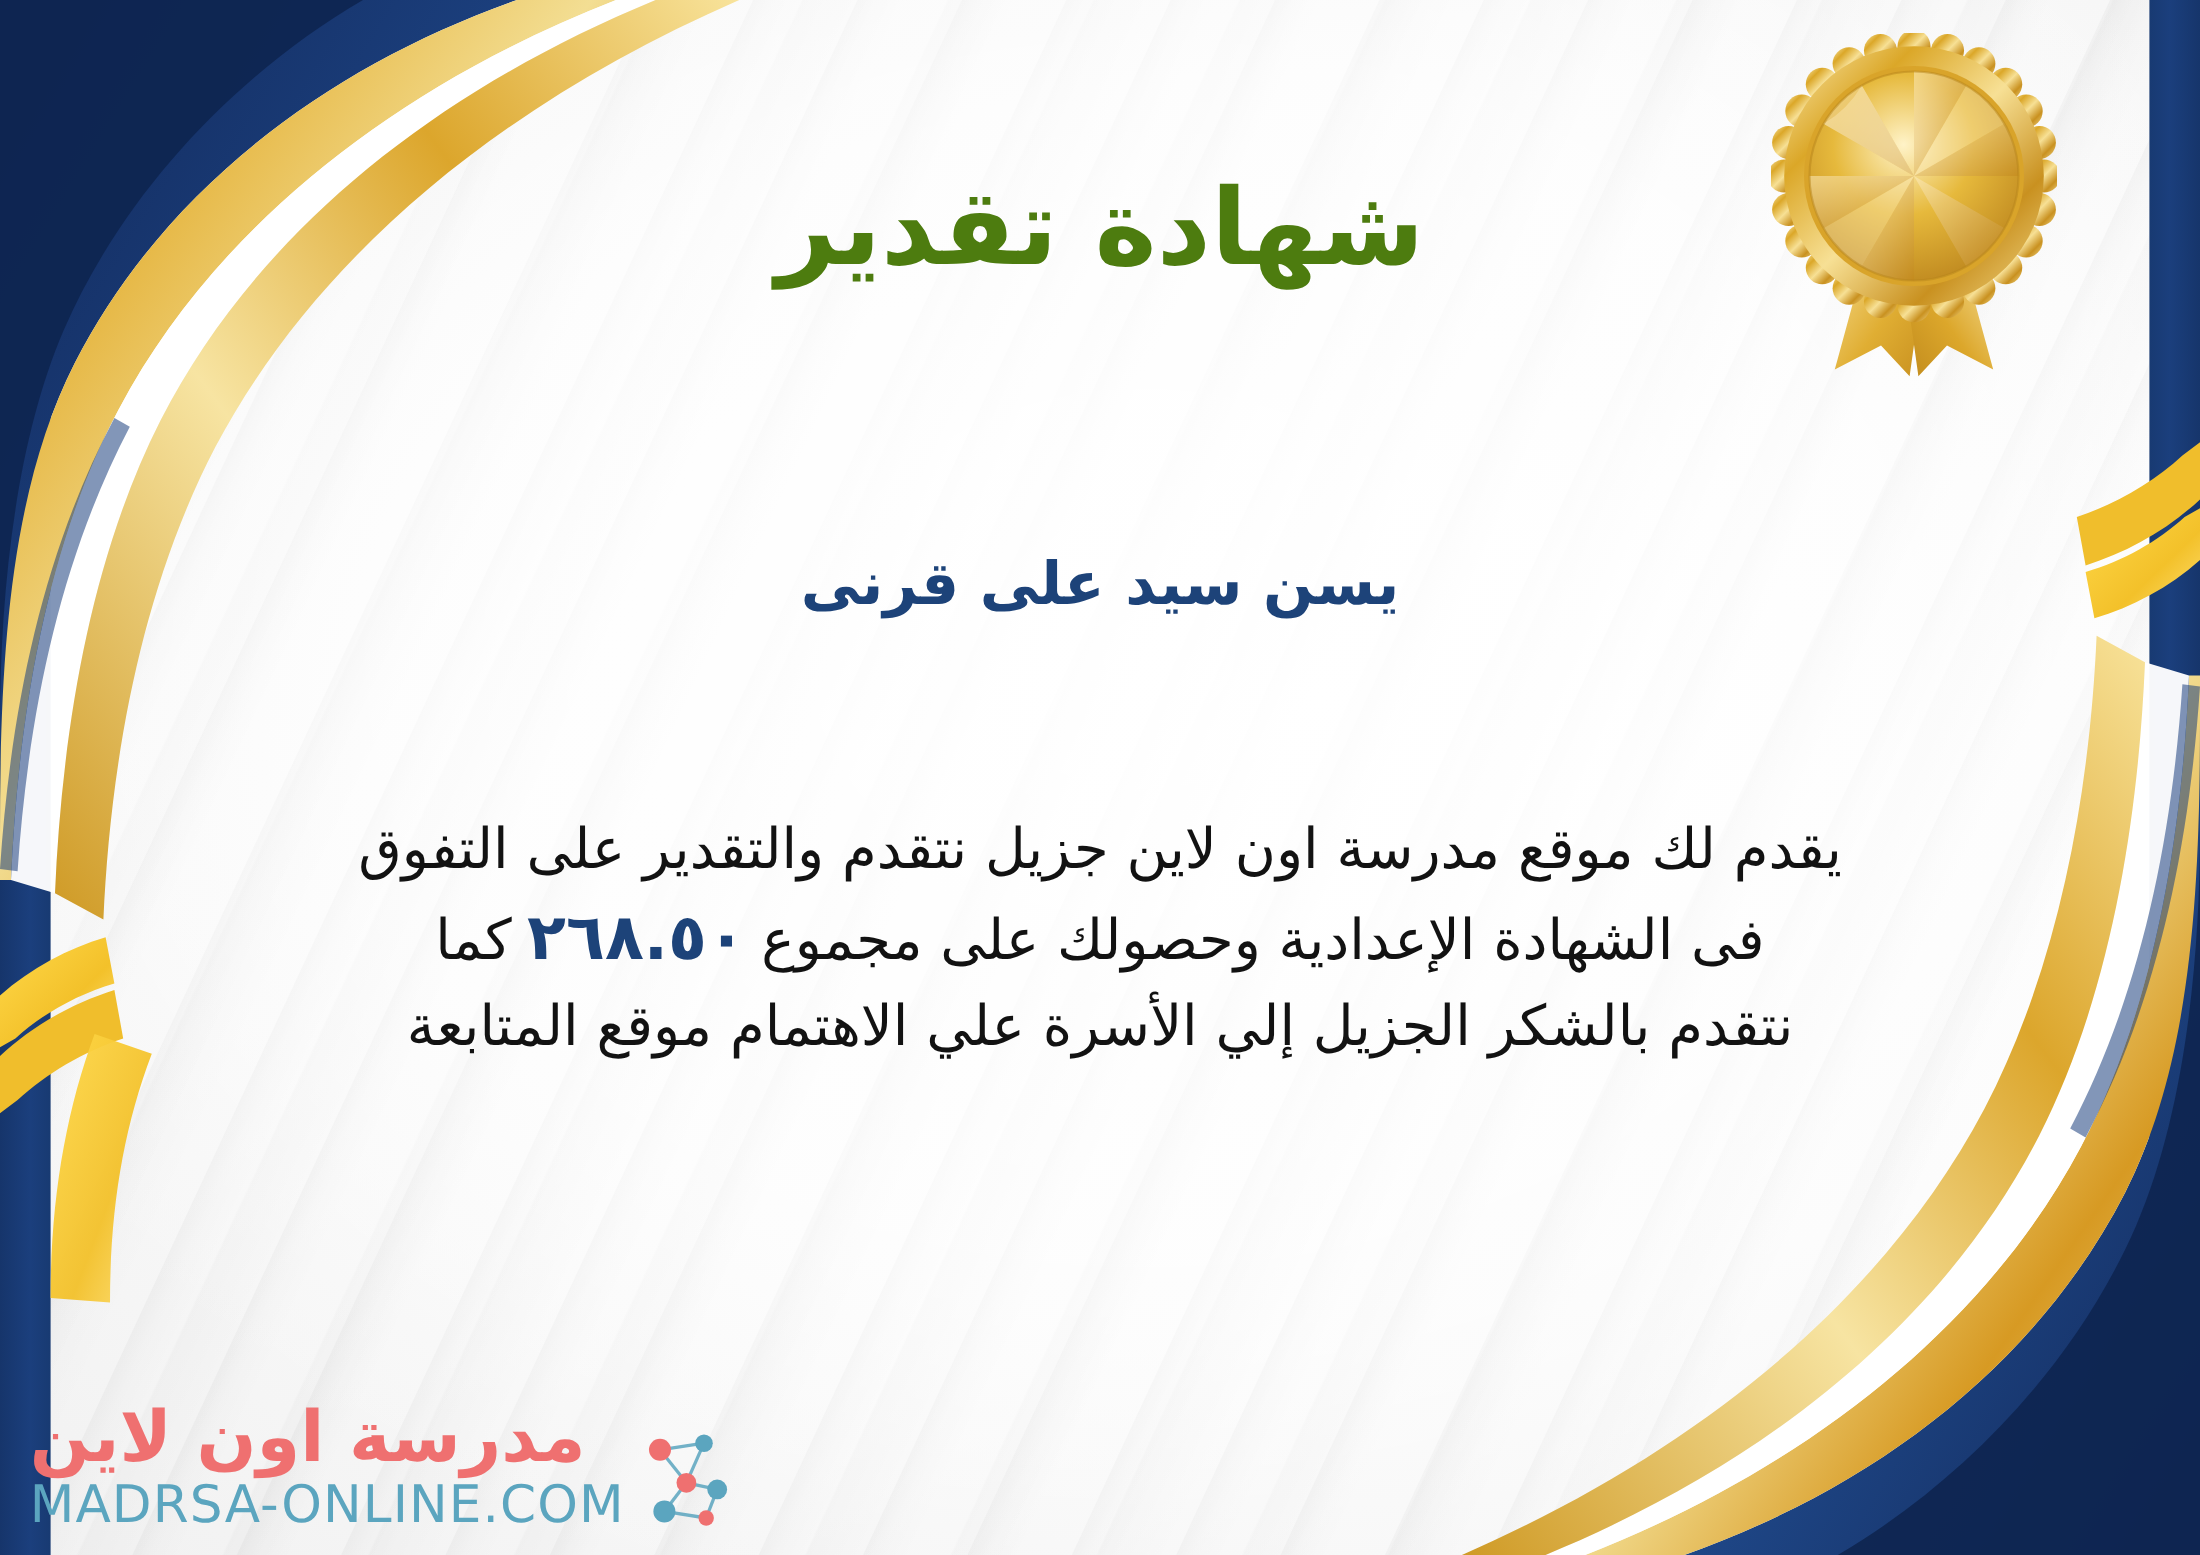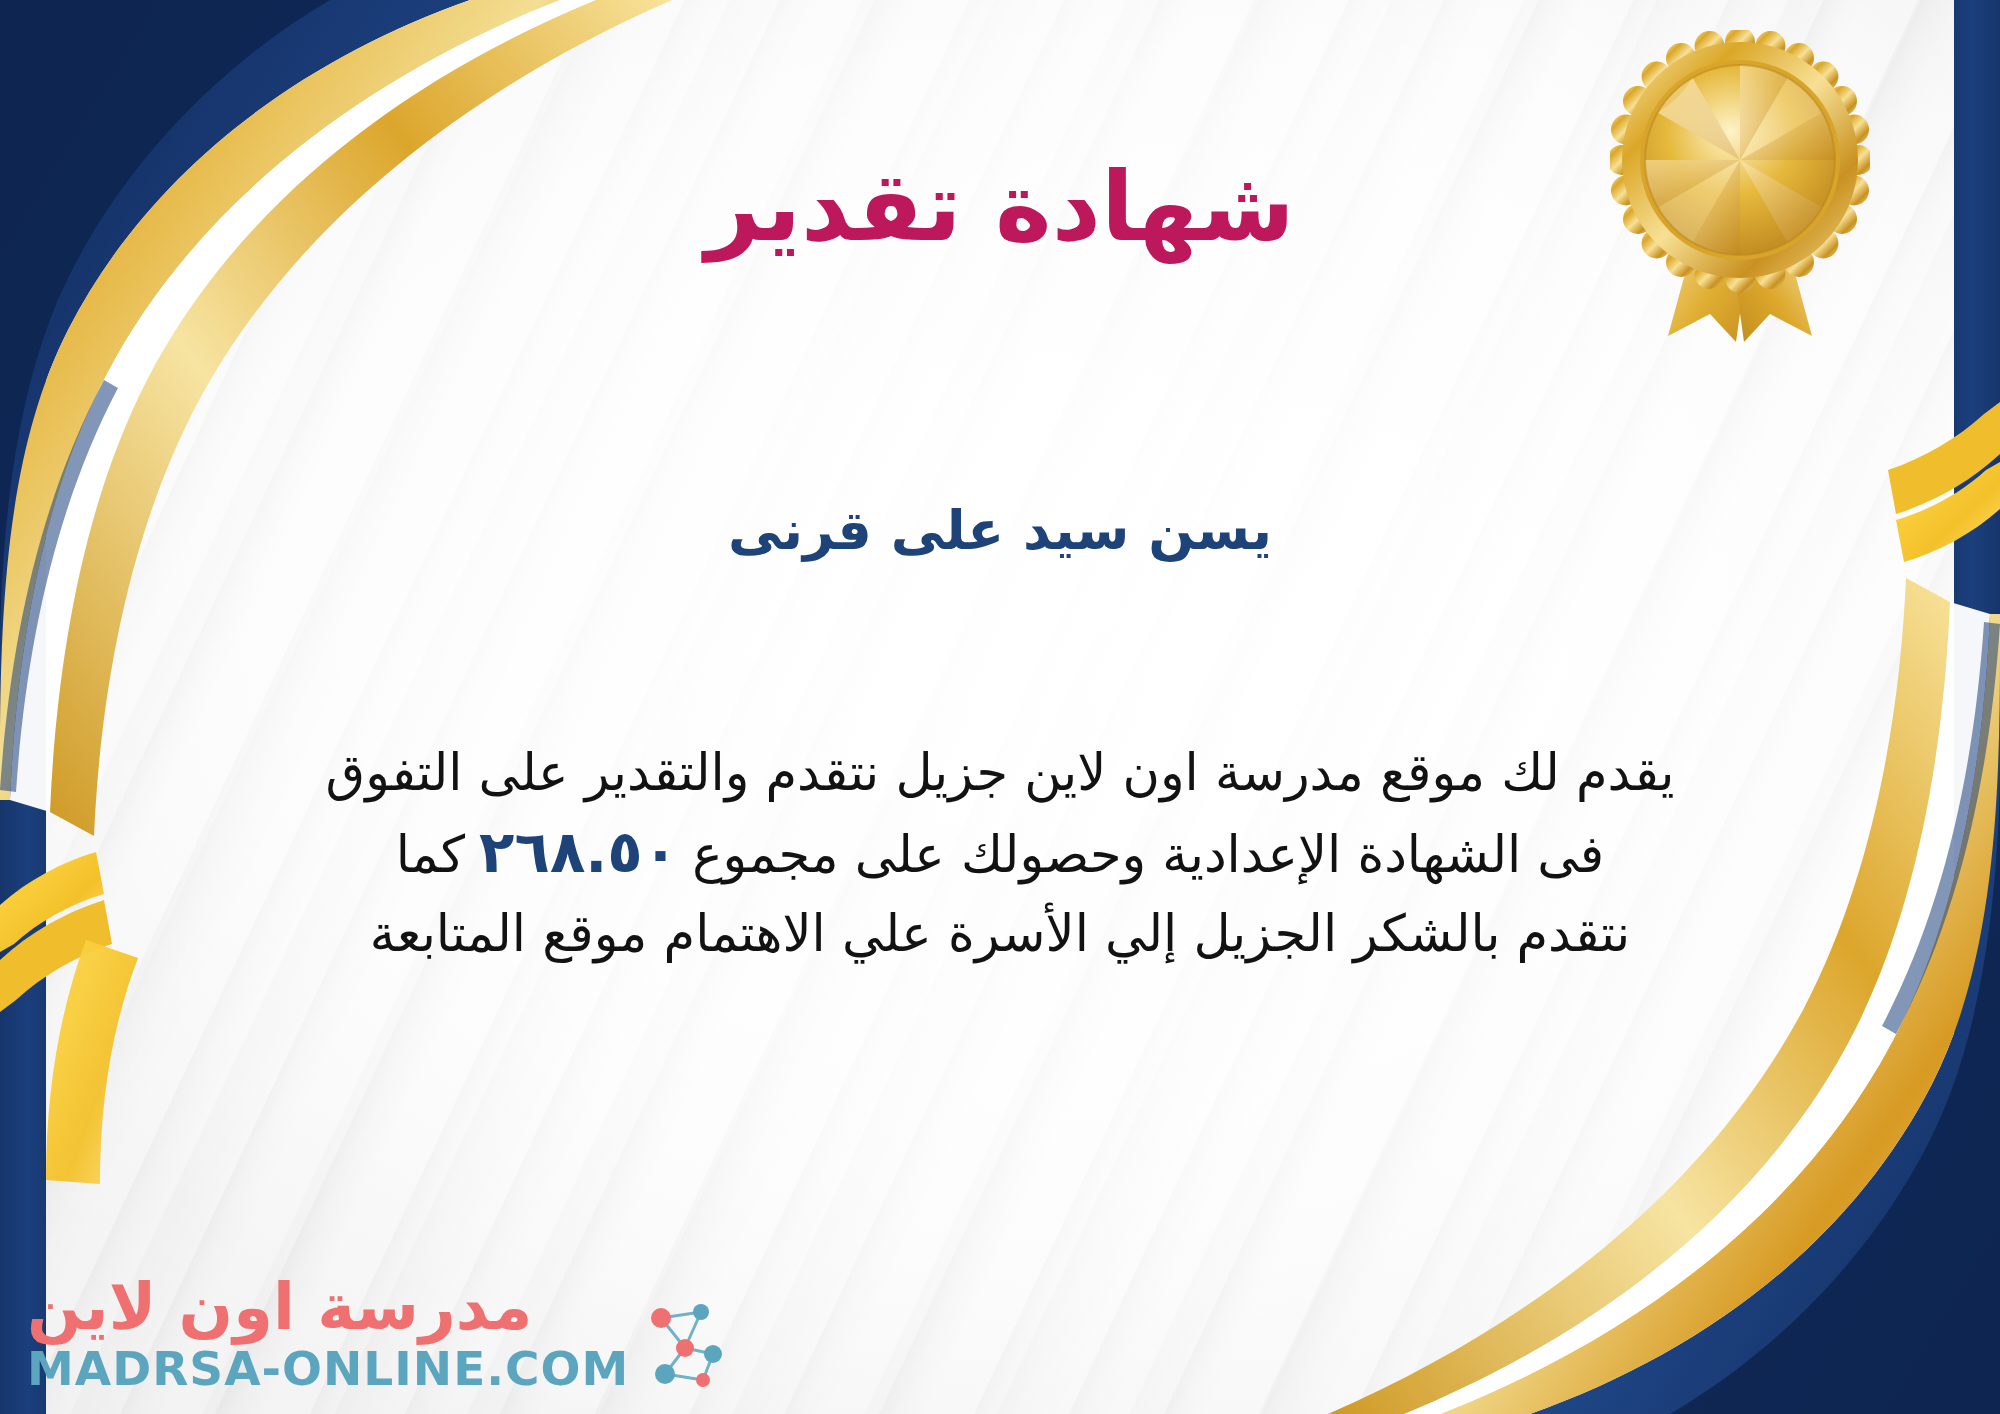--- a/index.html
+++ b/index.html
@@ -87,21 +87,21 @@
     bottom: 0;
     direction: rtl;
     text-align: center;
   }
   .cert-title {
     position: absolute;
     top: 155px;
     left: 0; right: 0;
     font-size: 96px;
     font-weight: 700;
-    color: #be185d;
+    color: #4d7c0f;
     letter-spacing: 1px;
     line-height: 1.1;
   }
   .recipient-name {
     position: absolute;
     top: 500px;
     left: 0; right: 0;
     font-size: 54px;
     font-weight: 700;
     color: #1d4379;
@@ -154,21 +154,21 @@
   }
   .brand-ar {
     font-size: 64px;
     font-weight: 700;
     color: #ef7070;
     letter-spacing: 0px;
     white-space: nowrap;
   }
   .brand-en {
     font-size: 47px;
-    font-weight: 700;
+    font-weight: 400;
     color: #5ba5bf;
     letter-spacing: 1px;
     direction: ltr;
     white-space: nowrap;
     margin-top: 6px;
   }
   .brand-mark {
     width: 92px;
     height: 96px;
     flex: 0 0 auto;

